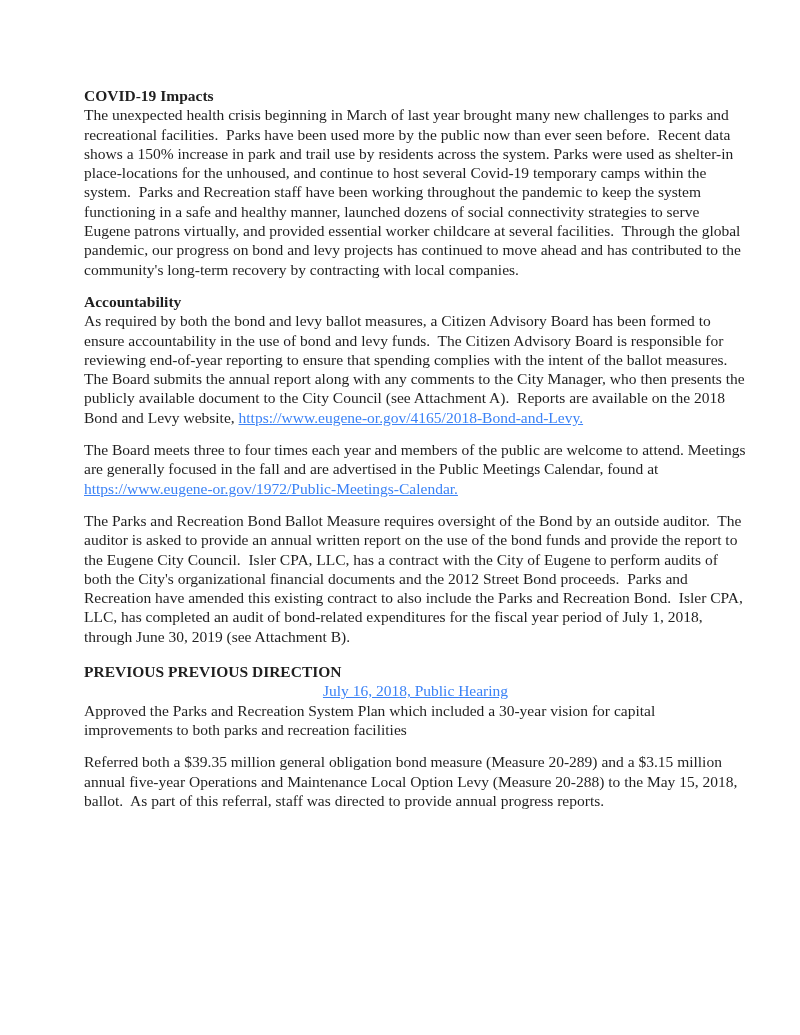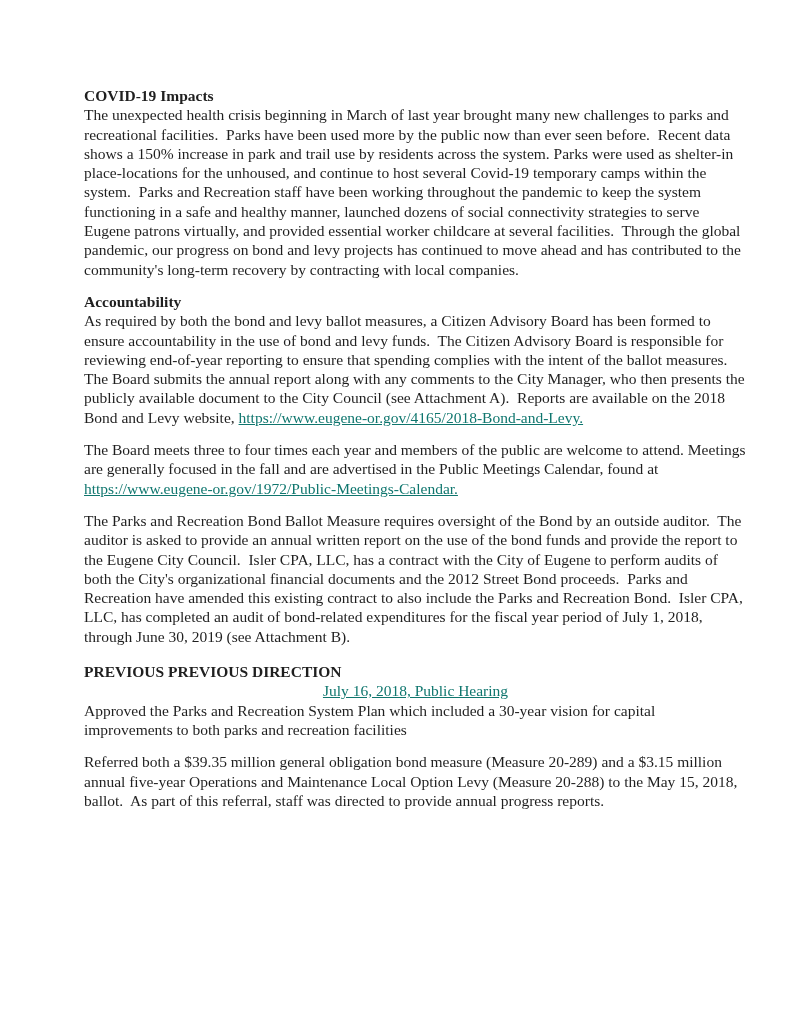--- a/index.html
+++ b/index.html
@@ -29,21 +29,21 @@
   }
   .para {
     margin: 0 0 13px 0;
     white-space: pre-wrap;
   }
   .entry-link-line {
     margin: 0;
     text-align: center;
   }
   a.doc-link {
-    color: #0f766e;
+    color: #3b82f6;
     text-decoration: underline;
     cursor: pointer;
   }
   .prev-section {
     margin-top: 16px;
   }
   .session-note {
     position: absolute;
     right: 70px;
     top: 945px;

